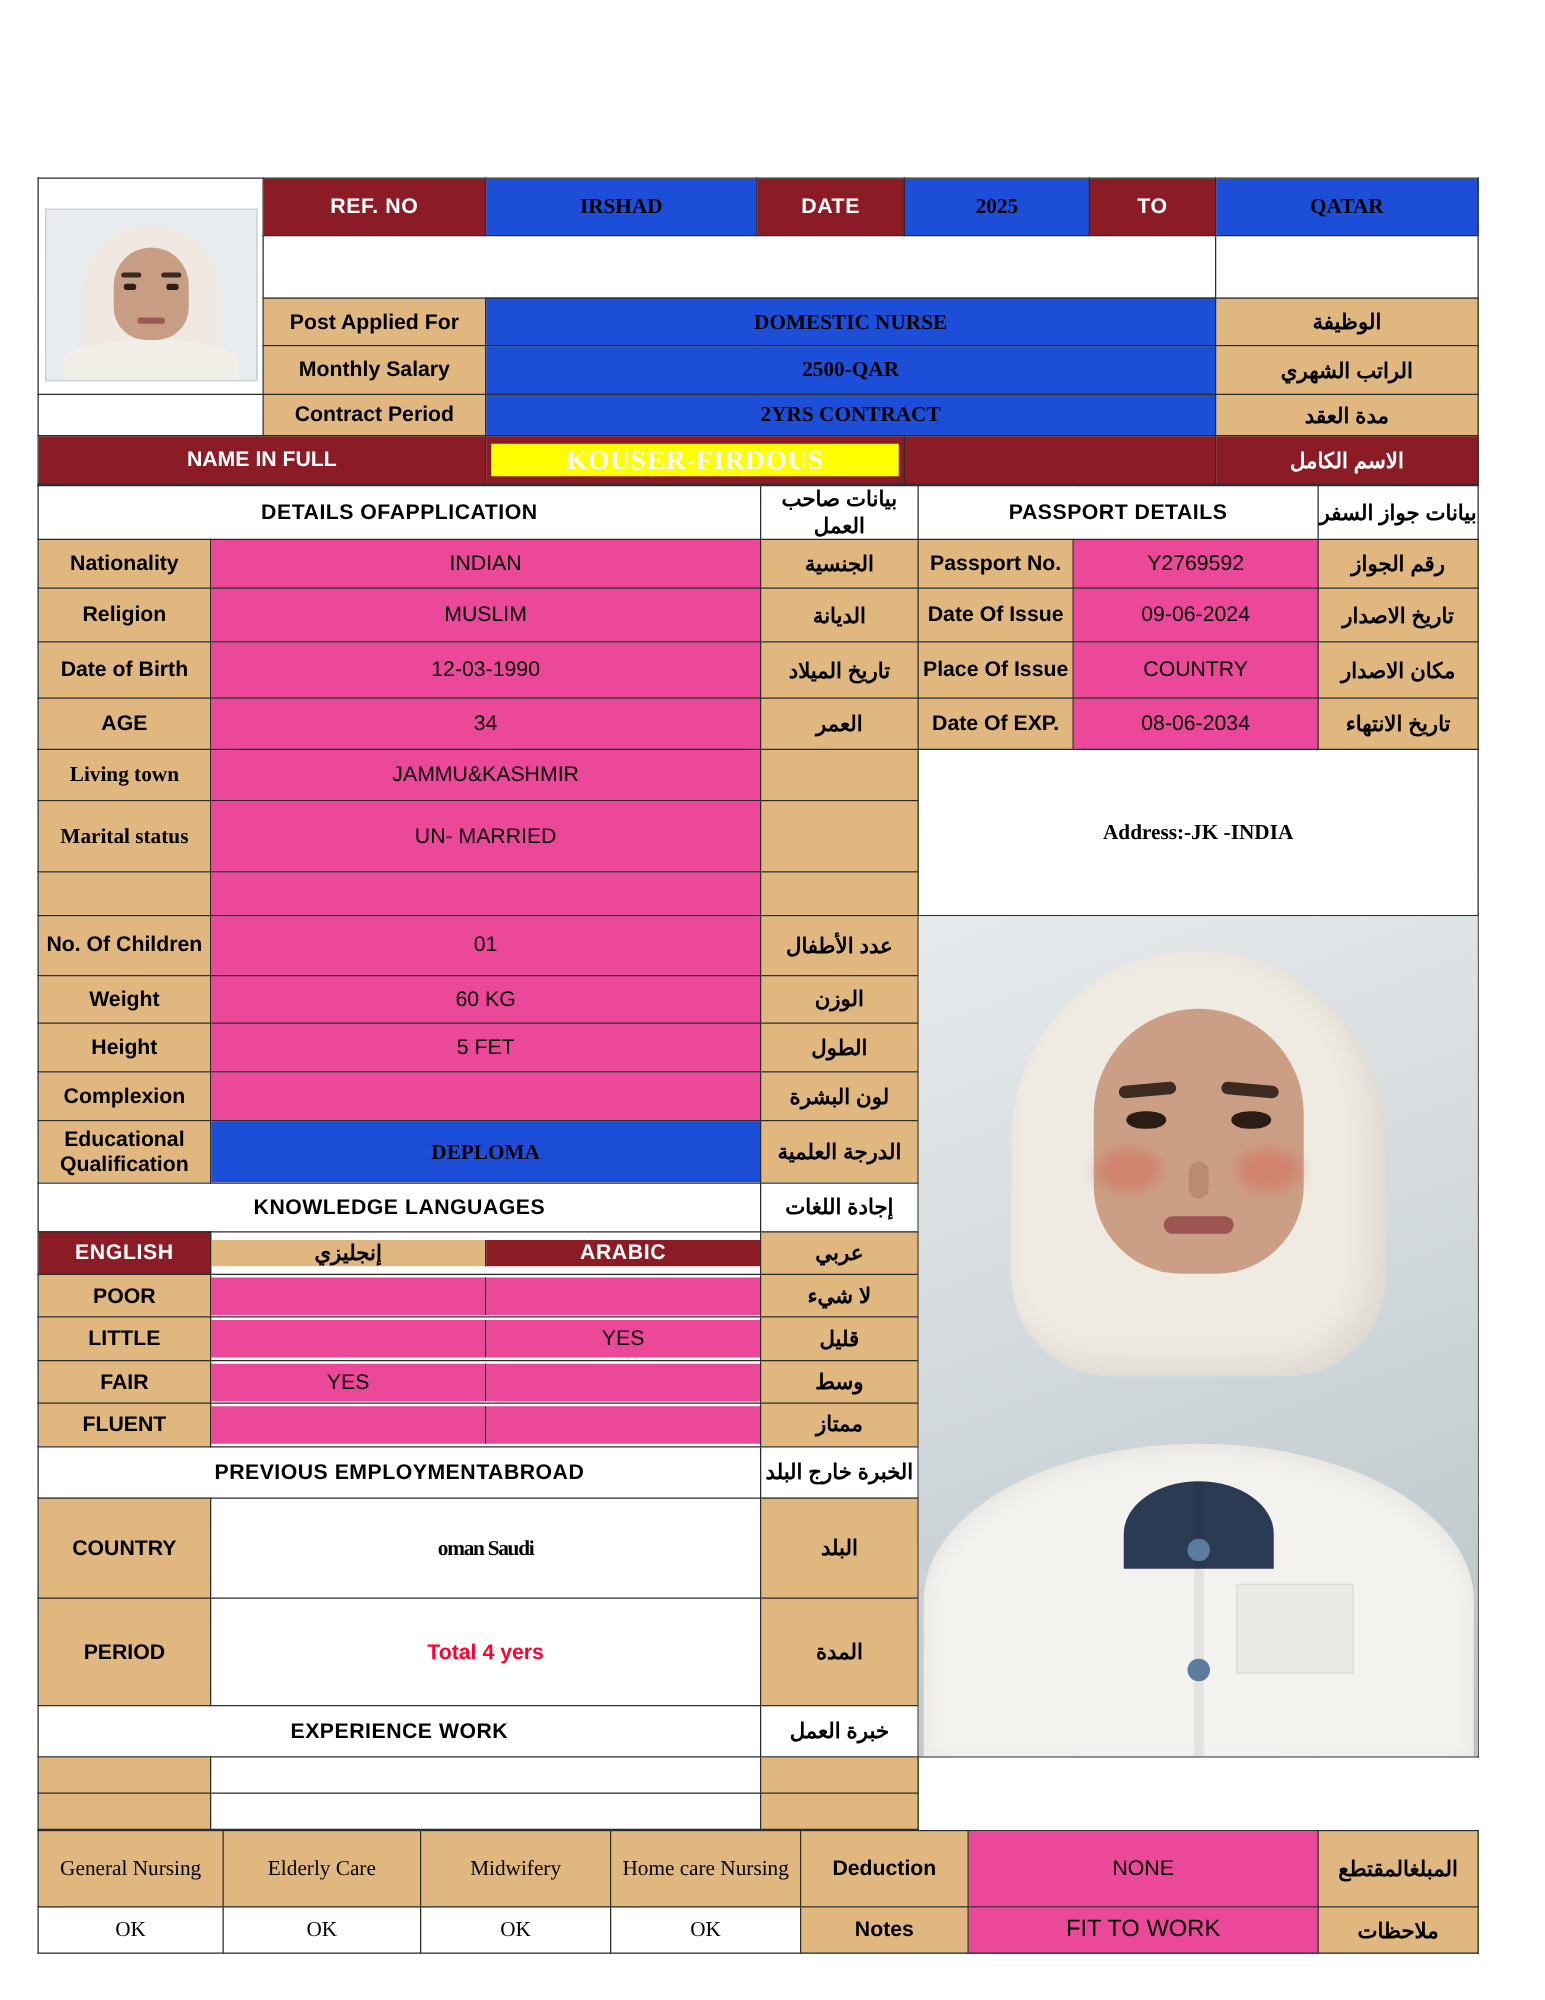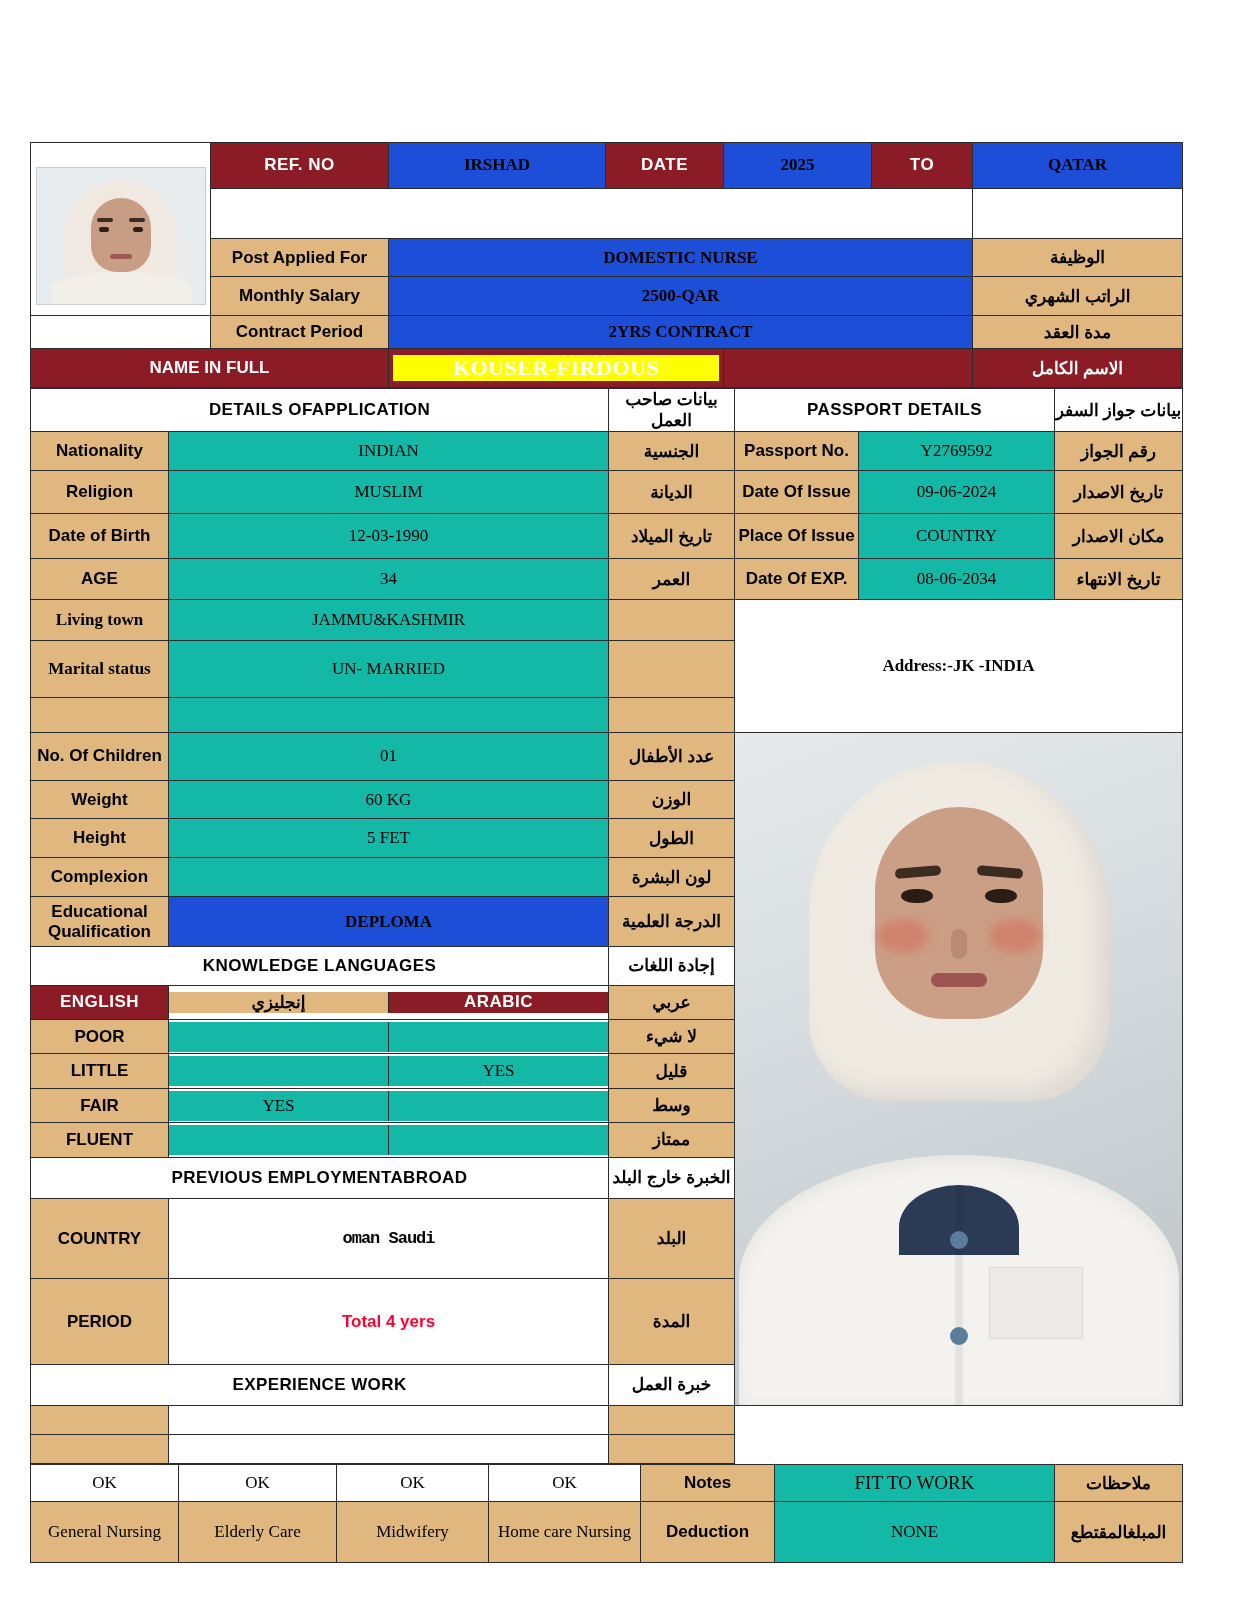--- a/index.html
+++ b/index.html
@@ -61,22 +61,22 @@
   }
   .dark {
     background: #8b1b24;
     color: #fff;
     font-family: "Liberation Sans", sans-serif;
     font-weight: bold;
     font-size: 17px;
     letter-spacing: .5px;
   }
   .val {
-    background: #14b8a6;
-    font-family: Liberation Serif, serif;
+    background: #ec4899;
+    font-family: Liberation Sans, sans-serif;
     font-size: 21px;
   }
   .val-b {
     background: #1d4ed8;
     font-family: "Liberation Serif", serif;
     font-size: 21px;
     font-weight: bold;
   }
   .blank { background: #fff; }
   .blank-t { background: #e0b77f; }
@@ -241,21 +241,21 @@
   }
   .addr {
     background:#fff;
     font-family:"Liberation Serif", serif;
     font-weight:bold;
     font-size:26px;
     text-align:left;
     padding-left:10px;
   }
   .big-country {
-    font-family:Liberation Mono, monospace;
+    font-family:Liberation Serif, serif;
     font-weight:bold;
     font-size:54px;
     letter-spacing:-1px;
     background:#fff;
   }
   .big-period {
     font-family:"Liberation Sans", sans-serif;
     font-weight:bold;
     font-size:44px;
     color:#ff0030;
@@ -592,34 +592,34 @@
         <col style="width:148px">
         <col style="width:158px">
         <col style="width:152px">
         <col style="width:152px">
         <col style="width:134px">
         <col style="width:280px">
         <col style="width:128px">
       </colgroup>
       <tbody>
           <tr>
+        <td class="skill" style="height:60px">General Nursing</td>
+        <td class="skill">Elderly Care</td>
+        <td class="skill">Midwifery</td>
+        <td class="skill">Home care Nursing</td>
+        <td class="smalllbl">Deduction</td>
+        <td class="val">NONE</td>
+        <td class="ar">المبلغالمقتطع</td>
+      </tr>
+      <tr>
         <td class="okrow" style="height:36px">OK</td>
         <td class="okrow">OK</td>
         <td class="okrow">OK</td>
         <td class="okrow">OK</td>
         <td class="smalllbl">Notes</td>
         <td class="val" style="font-size:19px">FIT TO WORK</td>
         <td class="ar">ملاحظات</td>
       </tr>
-      <tr>
-        <td class="skill" style="height:60px">General Nursing</td>
-        <td class="skill">Elderly Care</td>
-        <td class="skill">Midwifery</td>
-        <td class="skill">Home care Nursing</td>
-        <td class="smalllbl">Deduction</td>
-        <td class="val">NONE</td>
-        <td class="ar">المبلغالمقتطع</td>
-      </tr>
     </tbody>
       </table>
 
   </div>
 </div>
 
 </body></html>

